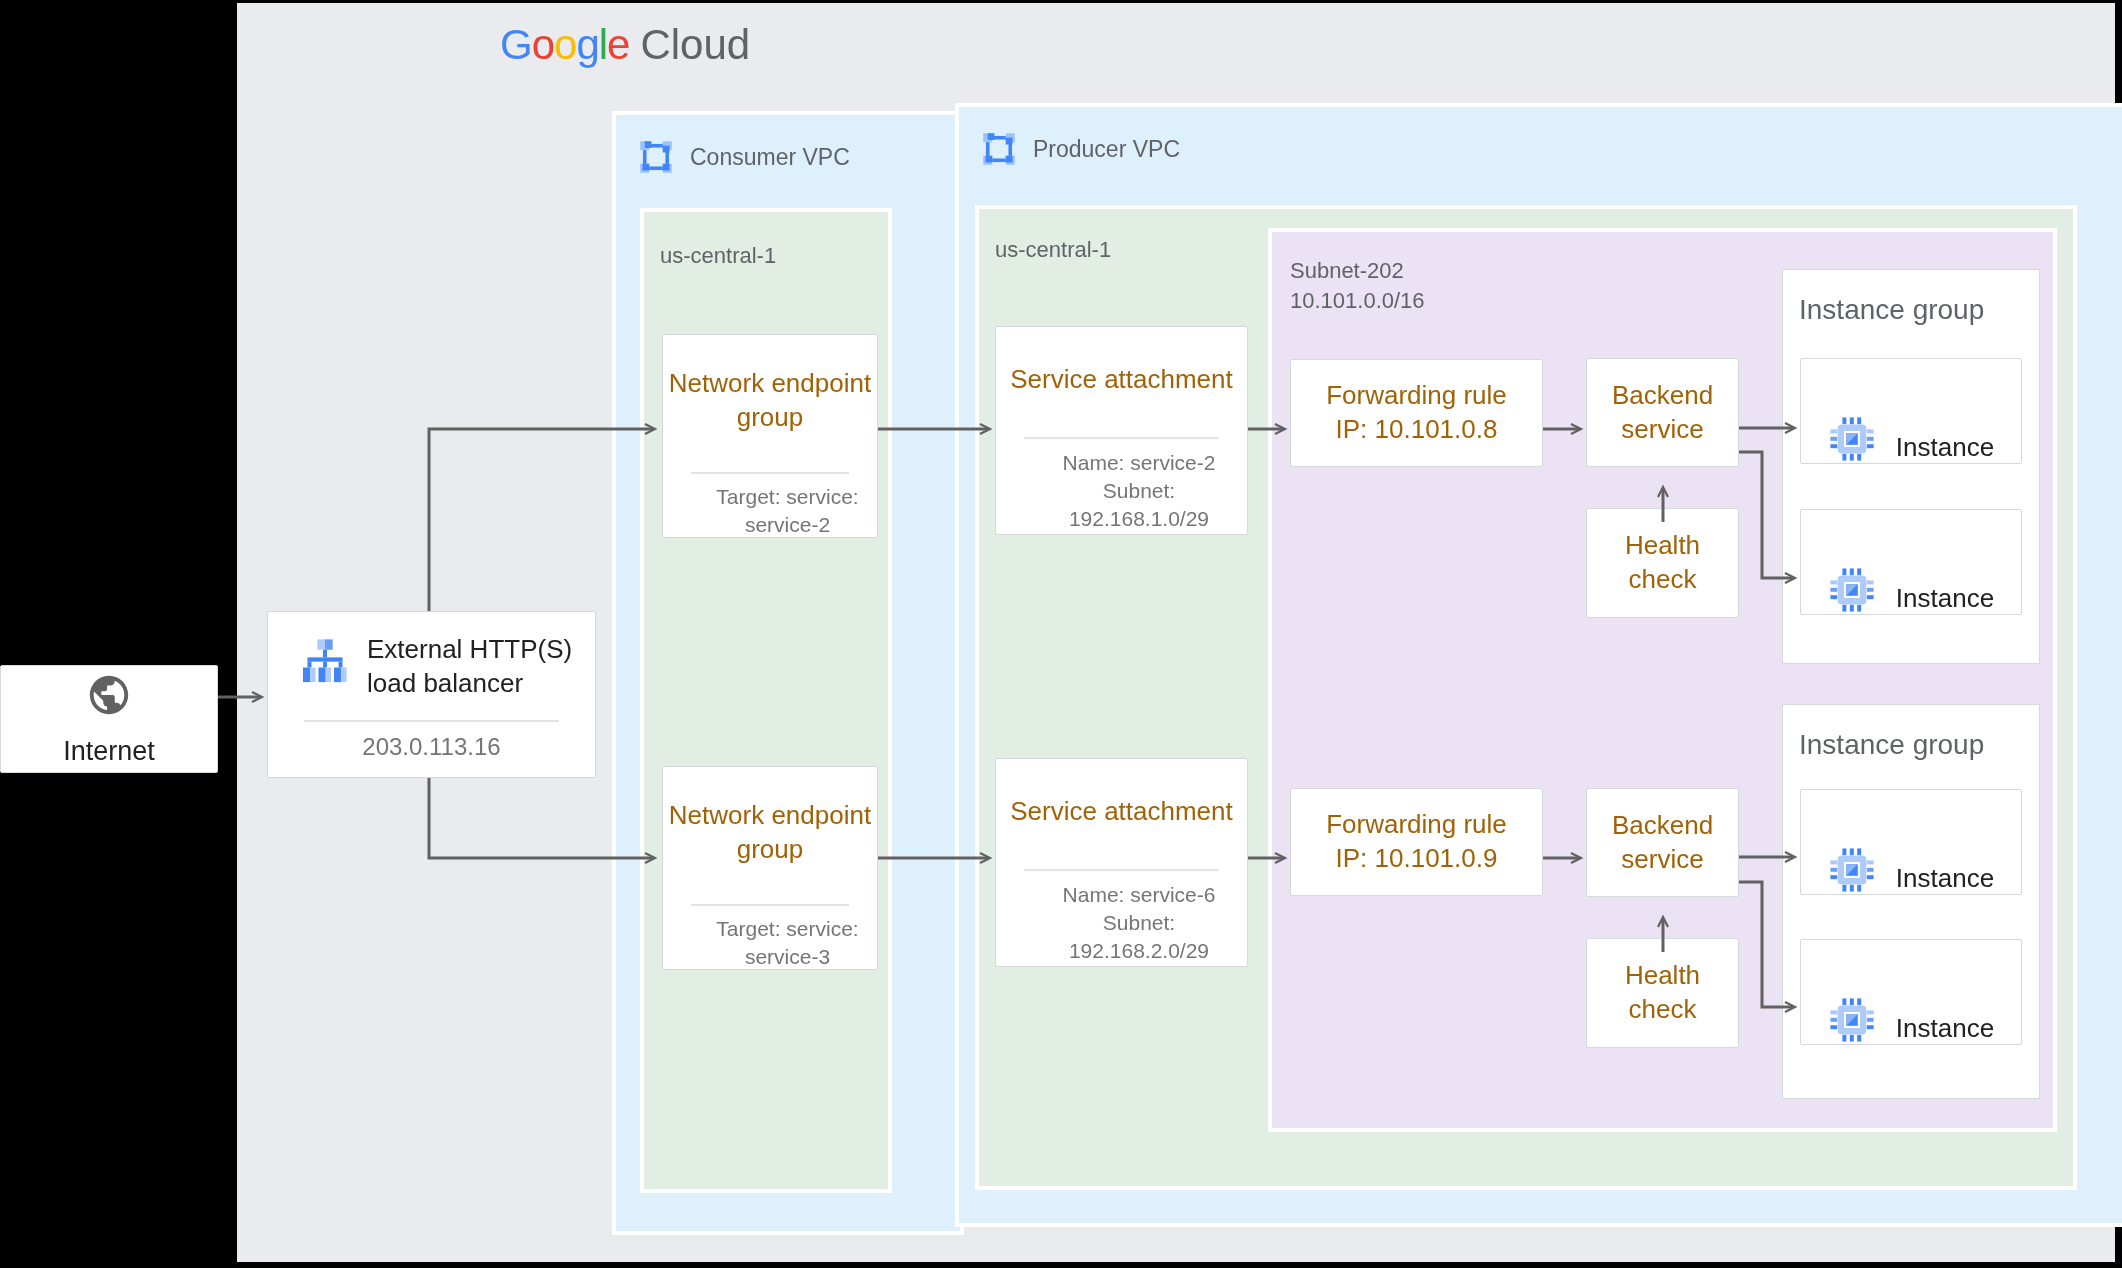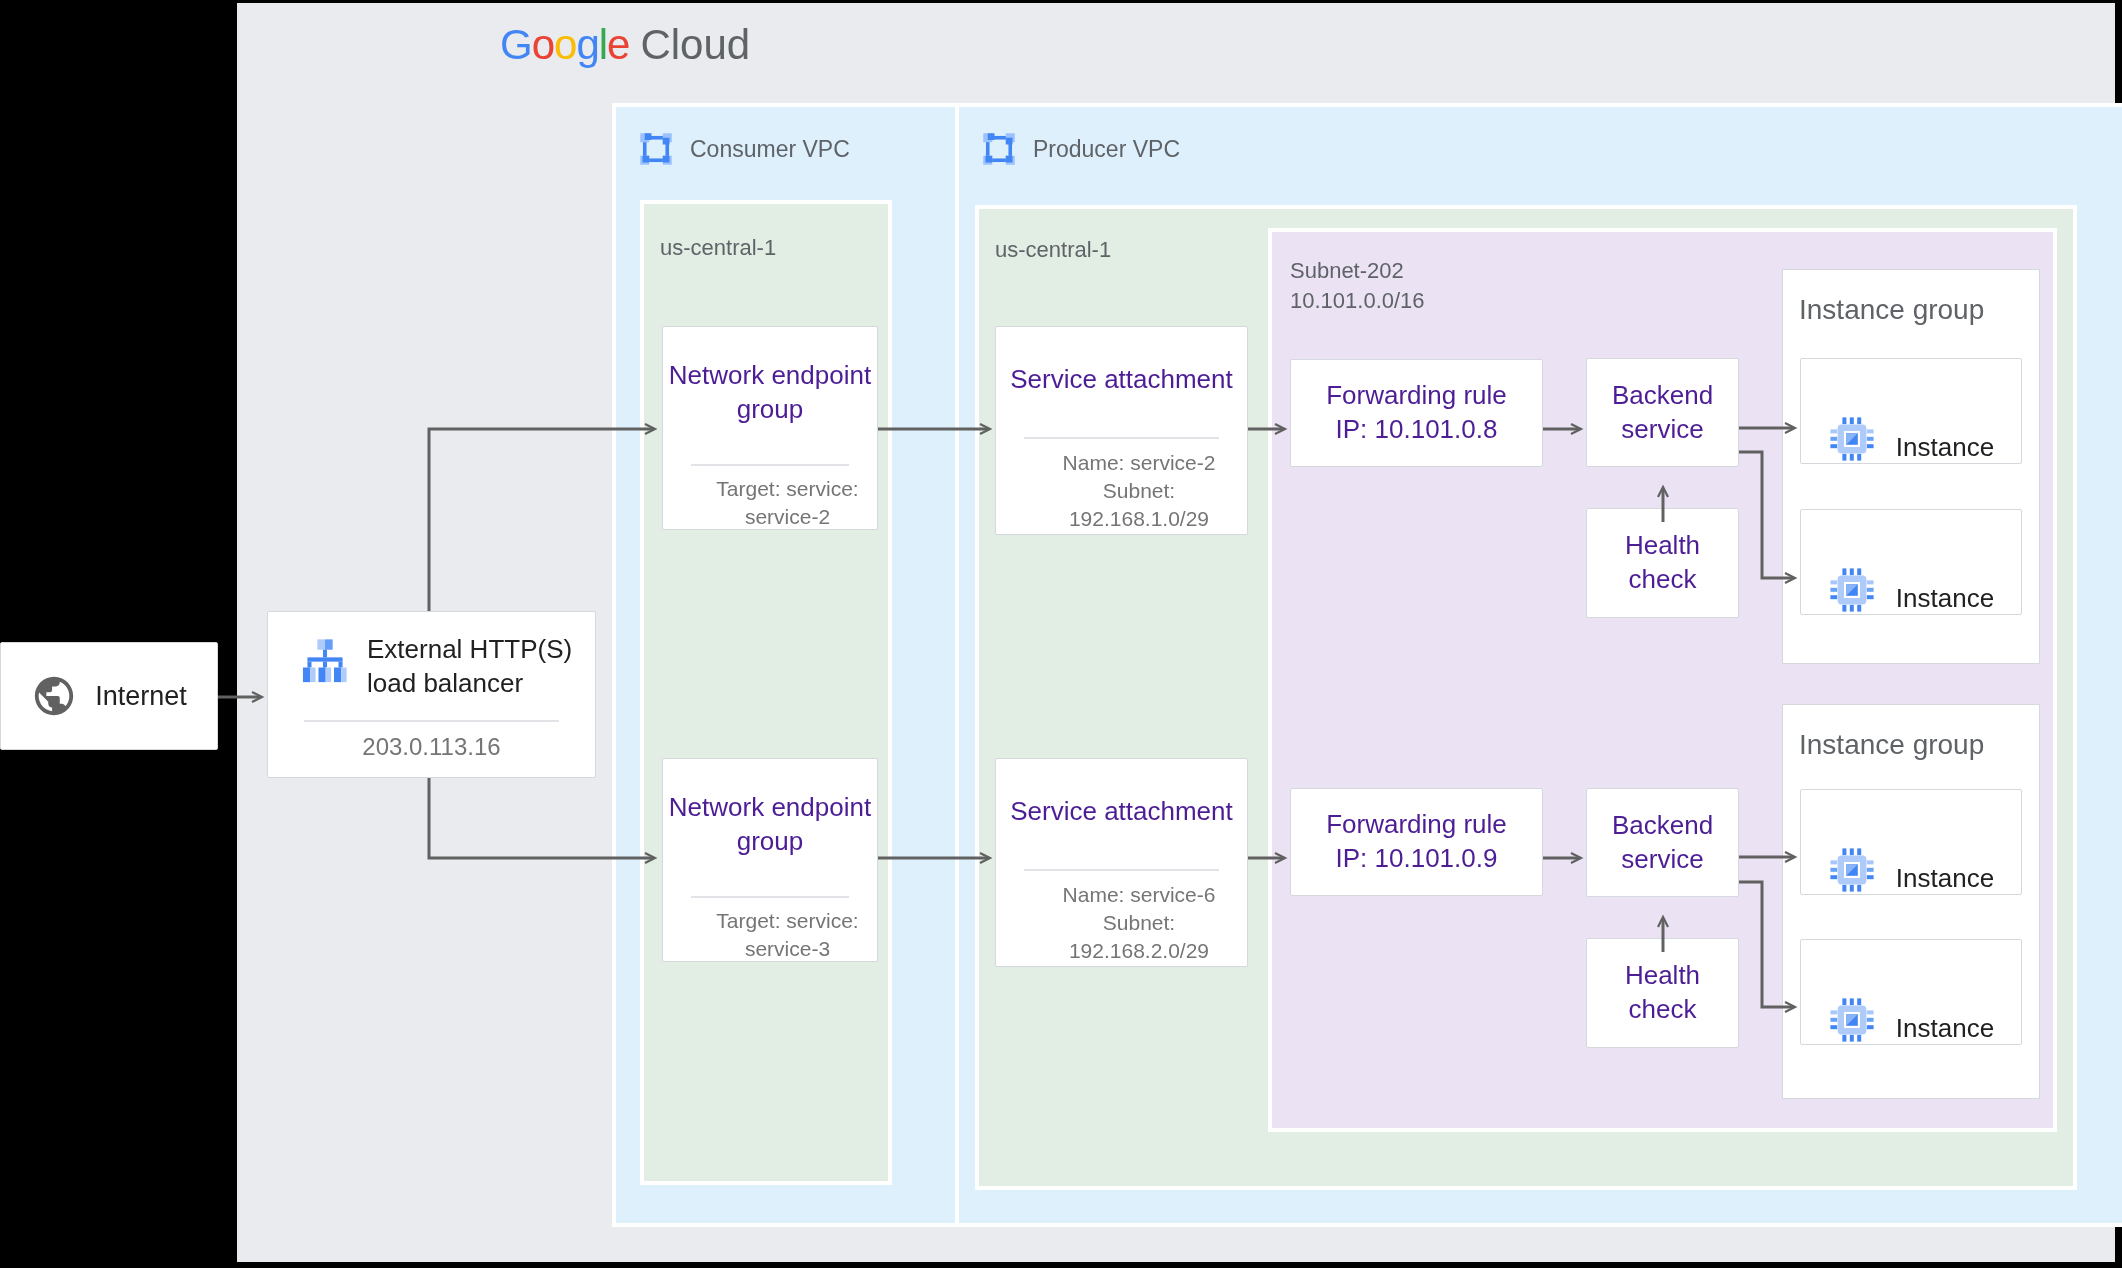--- a/index.html
+++ b/index.html
@@ -15,28 +15,28 @@
   .logo .cloud{color:#5f6368;margin-left:11px;letter-spacing:0;}
   
   .box{position:absolute;background:#fff;border:1px solid #d5d8dc;box-sizing:border-box;border-radius:2px;}
   .region{position:absolute;border:4px solid #fff;box-sizing:border-box;}
   .vpc{background:#ddf0fb;}
   .greenreg{background:#e2eee3;}
   .subnetreg{background:#ebe3f3;}
   .vpc-header{position:absolute;left:22px;top:24px;display:flex;align-items:center;gap:16px;}
   .vpc-title{font-size:23px;color:#5f6368;}
   .reg-label{position:absolute;font-size:22px;color:#5f6368;line-height:1.35;}
-  .title{font-size:26px;color:#4c1d95;text-align:center;line-height:1.3;}
+  .title{font-size:26px;color:#a16207;text-align:center;line-height:1.3;}
   .sub{font-size:21px;color:#757575;text-align:center;line-height:1.33;}
   .divider{position:absolute;left:28px;right:28px;border-top:2px solid #e1e3e6;}
   .titlezone{position:absolute;left:0;right:0;top:0;display:flex;align-items:center;justify-content:center;}
   .subzone{position:absolute;left:0;right:0;padding-left:35px;}
   .centerbox{display:flex;align-items:center;justify-content:center;text-align:center;}
   
-  .internet-box{left:0;top:642px;width:218px;height:108px;display:flex;align-items:center;justify-content:center;gap:18px;}
+  .internet-box{left:0;top:665px;width:218px;height:108px;display:flex;align-items:center;justify-content:center;gap:18px;flex-direction:column;}
   .internet-label{font-size:27px;color:#212121;}
   .lb-box{left:267px;top:611px;width:329px;height:167px;}
   .lb-title{position:absolute;left:99px;top:21px;width:215px;font-size:26px;line-height:1.3;color:#212121;}
   .lb-icon{position:absolute;left:30px;top:24px;}
   .lb-div{top:108px;left:36px;right:36px;}
   .lb-ip{position:absolute;left:0;right:0;top:121px;font-size:24px;color:#757575;text-align:center;}
   
   .ig-label{position:absolute;left:16px;top:24px;font-size:28px;color:#5f6368;}
   .inst{display:flex;align-items:flex-end;justify-content:center;gap:20px;}
   .inst-label{font-size:26px;color:#212121;}
@@ -104,21 +104,21 @@
     <div class="logo">
       <span class="l0">G</span>
         <span class="l1">o</span>
         <span class="l2">o</span>
         <span class="l3">g</span>
         <span class="l4">l</span>
         <span class="l5">e</span>
       <span class="cloud">Cloud</span>
     </div>
 
-    <div class="region vpc" style="left:375px;top:100px;width:352px;height:1124px;">
+    <div class="region vpc" style="left:375px;top:108px;width:352px;height:1124px;">
       <div class="vpc-header">
         <svg width="36" height="36" viewBox="0 0 24 24">
             <use href="#vpc-ic"></use>
           </svg>
         <span class="vpc-title">Consumer VPC</span>
       </div>
       <div class="region greenreg" style="left:24px;top:93px;width:252px;height:985px;">
         <div class="reg-label" style="left:16px;top:29px;">us-central-1</div>
 
         <div class="box" style="left:18px;top:122px;width:216px;height:204px;">

